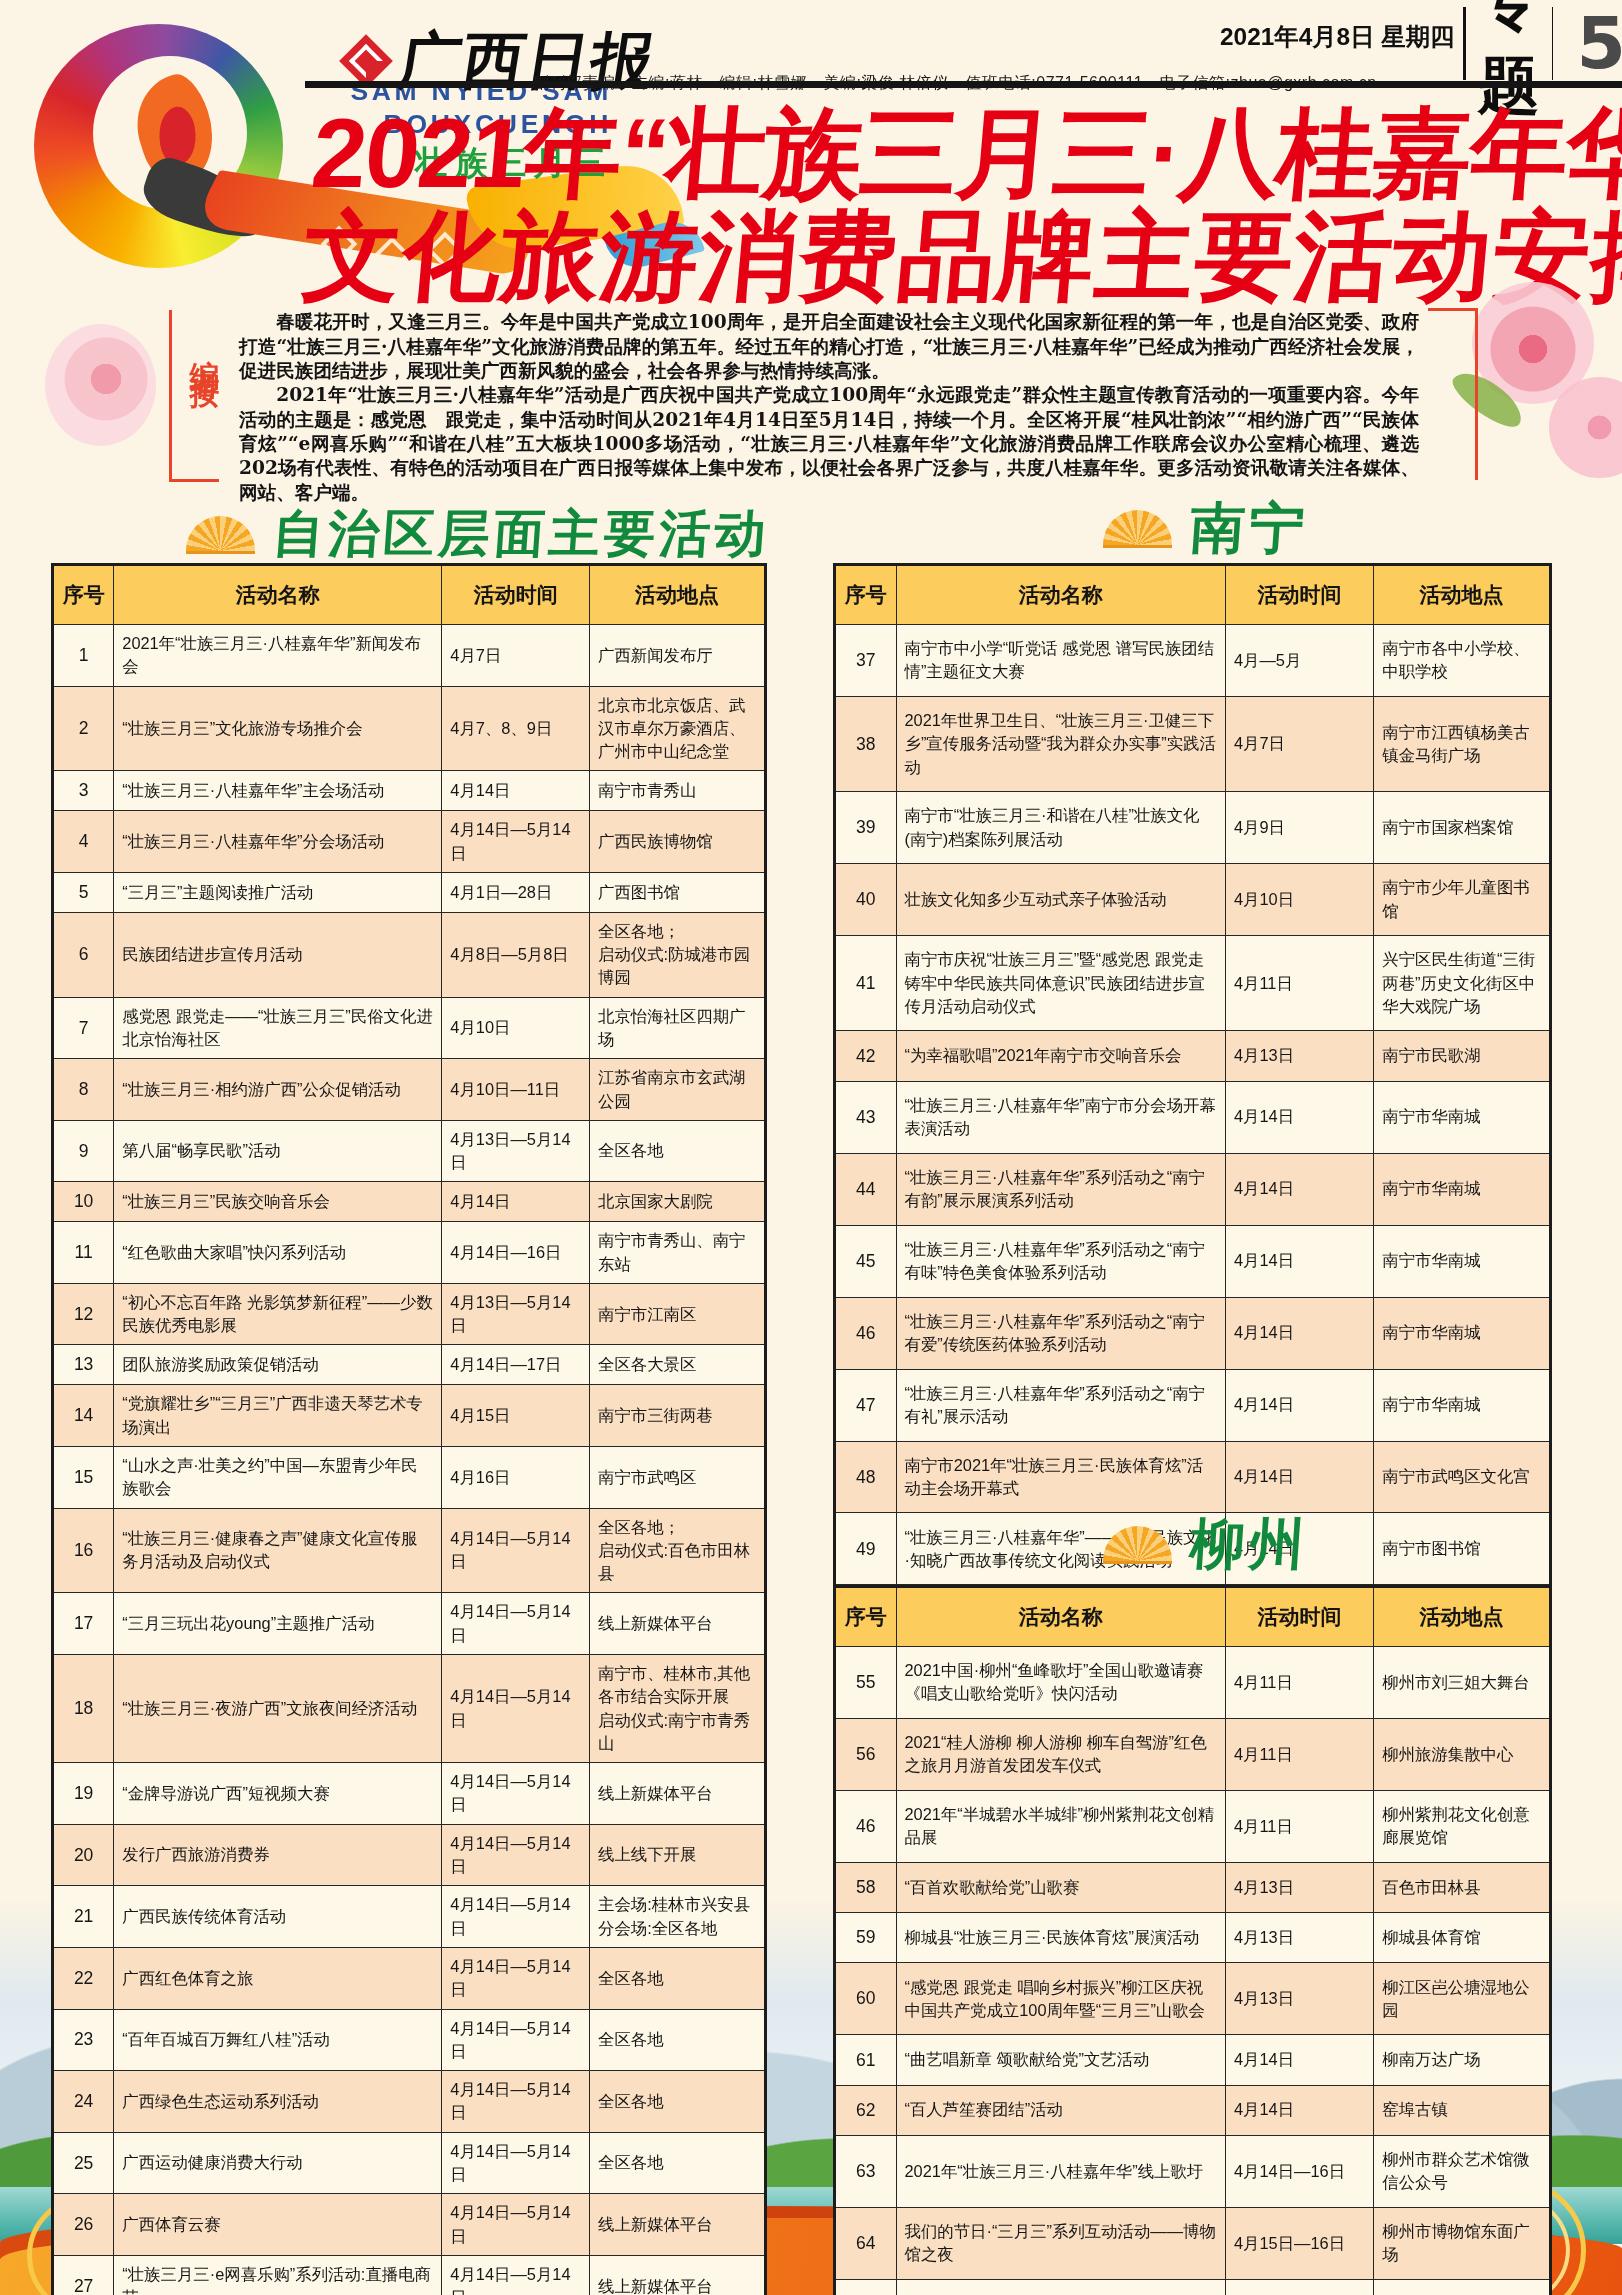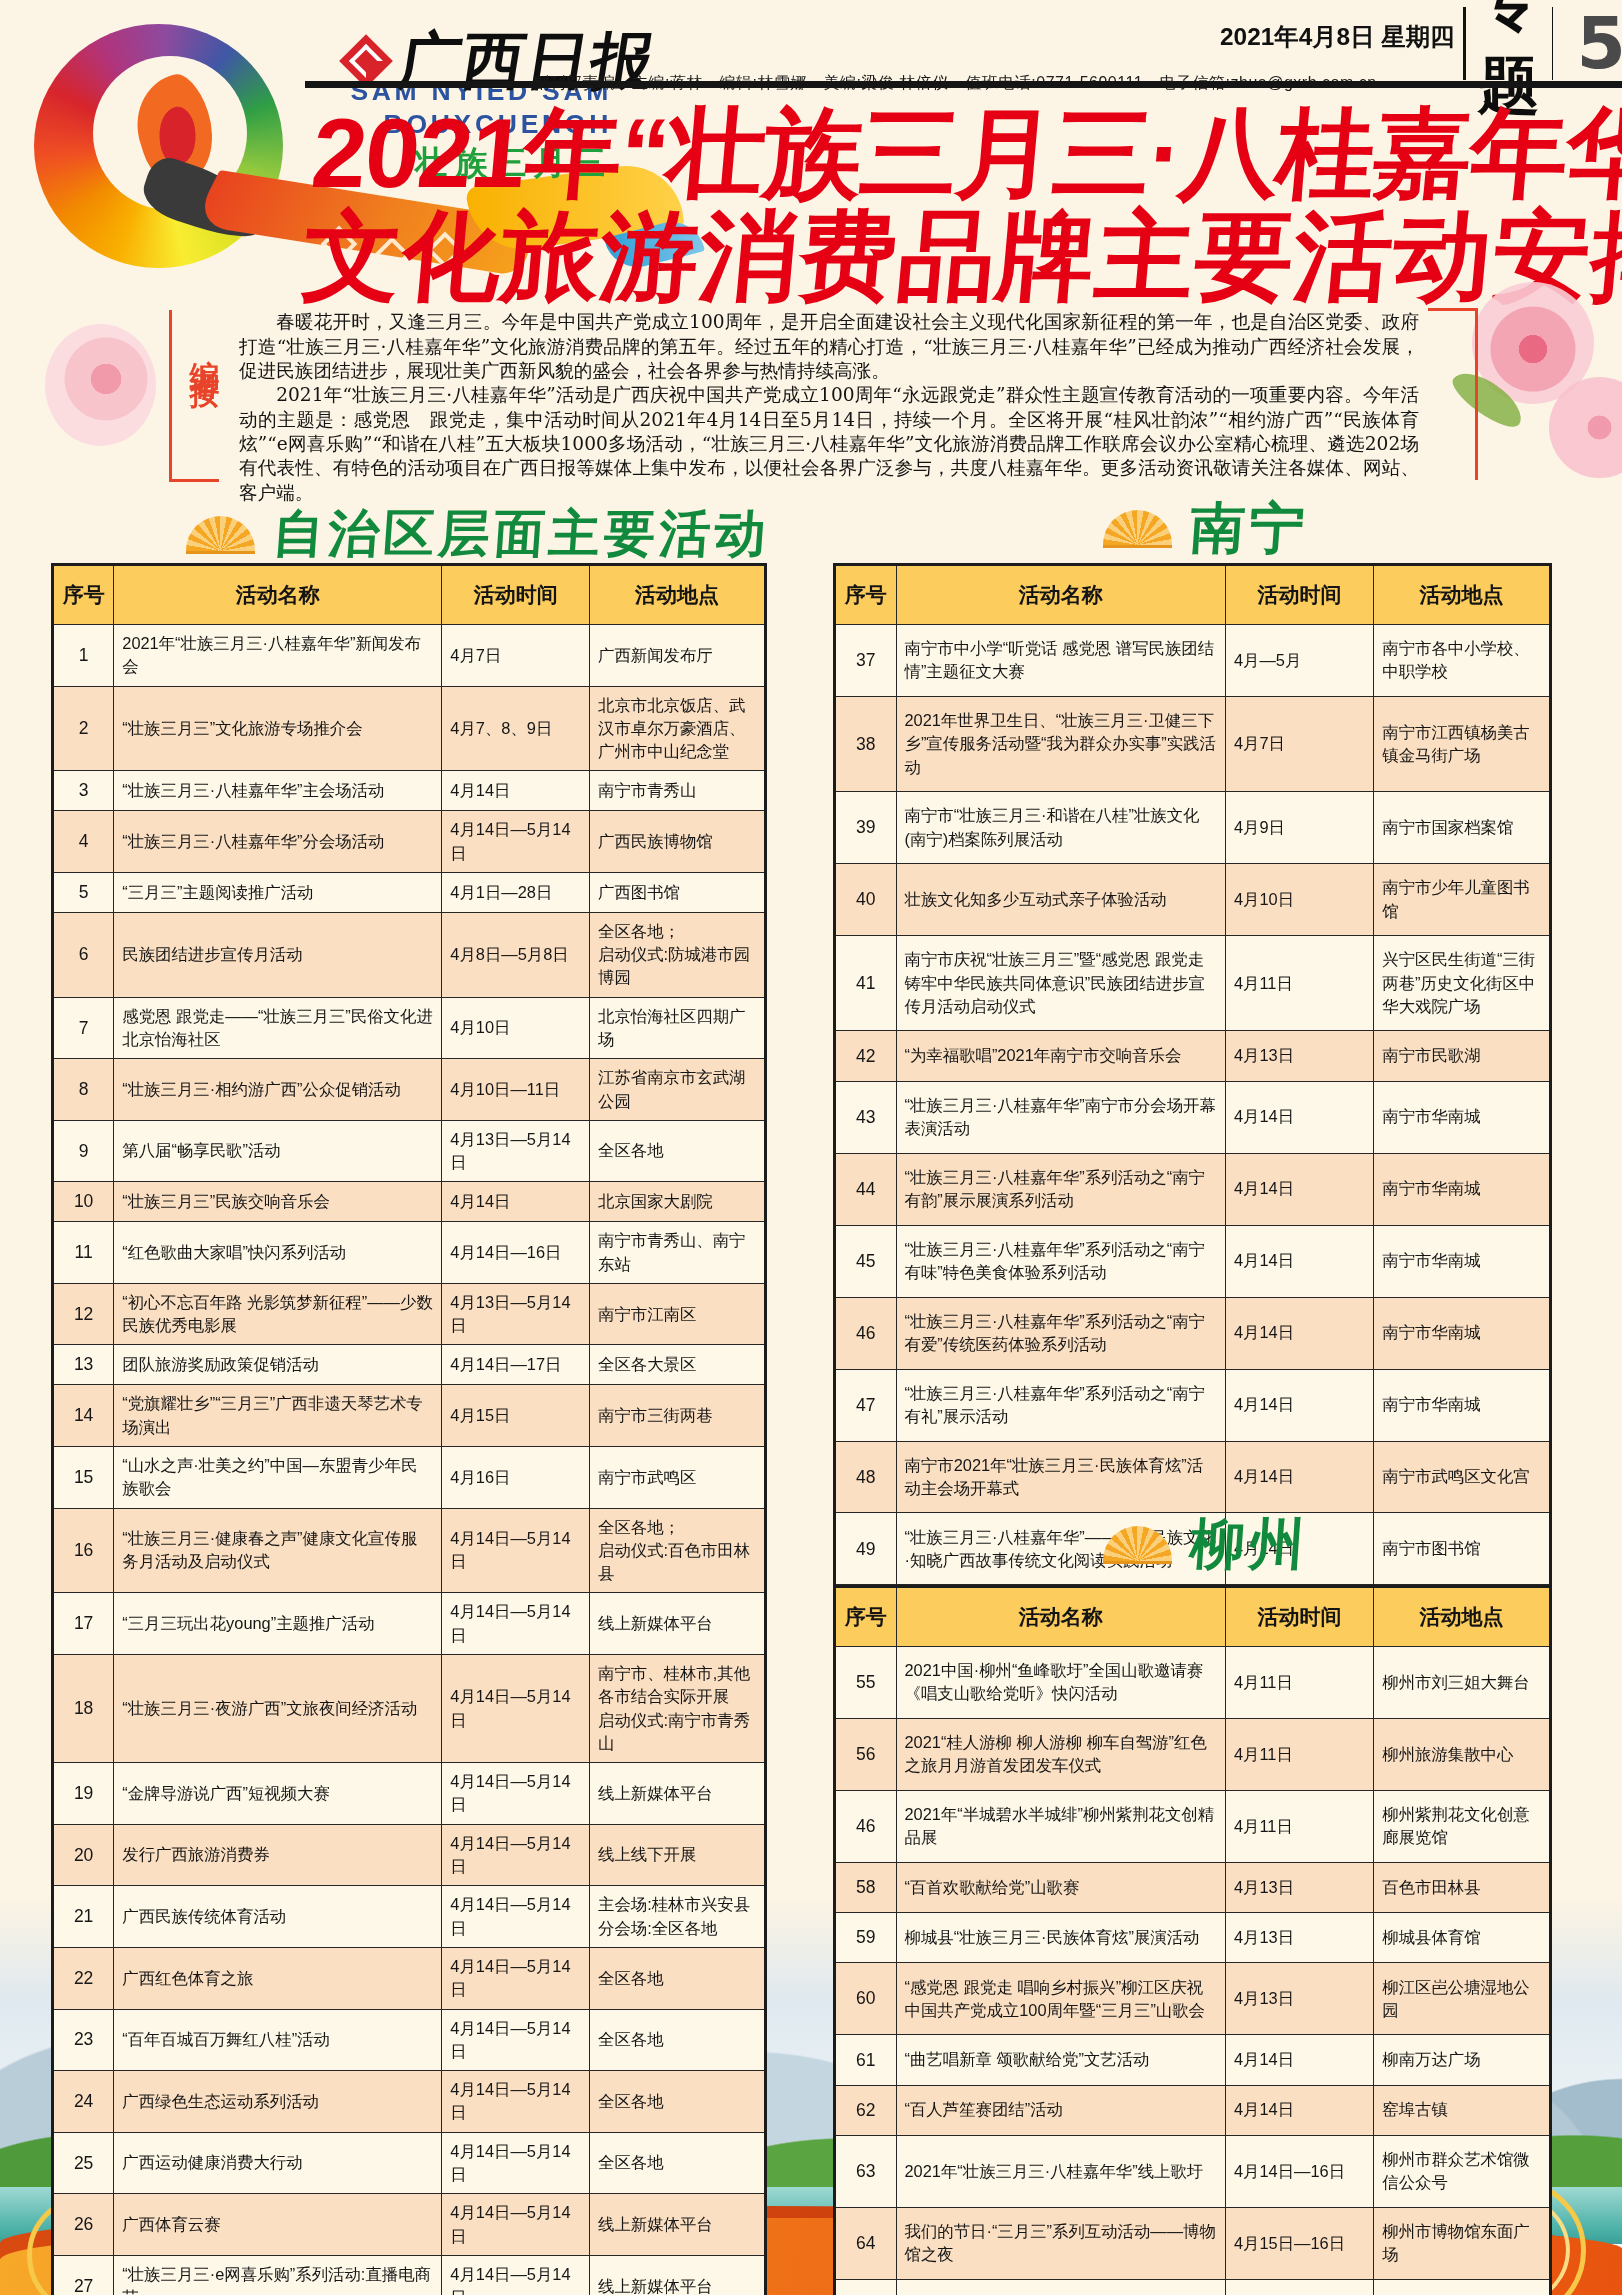--- a/index.html
+++ b/index.html
@@ -38,21 +38,21 @@
   
   .main-title { position:absolute; left:308px; top:102px; width:1310px; text-align:center; color:#e60013; font-weight:900; transform:skewX(-5deg); z-index:3; }
   .main-title .t1 { font-size:98px; line-height:1.05; letter-spacing:-1.6px; white-space:nowrap; }
   .main-title .t2 { font-size:98px; line-height:1.05; letter-spacing:1.1px; white-space:nowrap; }
 
   
   .editor { position:absolute; left:159px; top:303px; width:1464px; height:195px; z-index:3; }
   .bracket-left { position:absolute; left:9.5px; top:7.4px; width:47px; height:169px; border-left:3.7px solid #e8442a; border-bottom:3.7px solid #e8442a; }
   .bracket-right { position:absolute; left:1269px; top:5.3px; width:47px; height:169px; border-right:3.7px solid #e8442a; border-top:3.7px solid #e8442a; }
   .editor-label { position:absolute; left:24.4px; top:33px; writing-mode:vertical-rl; font-size:30px; font-weight:800; color:#e8442a; letter-spacing:8.5px; }
-  .editor-text { position:absolute; left:80px; top:7.4px; width:1180px; font-size:18.6px; line-height:1.31; color:#141414; text-align:justify; font-family:"DejaVu Serif", serif; }
+  .editor-text { position:absolute; left:80px; top:7.4px; width:1180px; font-size:18.6px; line-height:1.31; color:#141414; text-align:justify; font-family:"DejaVu Serif", serif;font-weight:bold; }
   .editor-text p { margin:0; text-indent:2em; }
   .flower { position:absolute; border-radius:50%; }
   .fl-a { left:-114px; top:21px; width:111px; height:122px; background:radial-gradient(circle at 55% 45%, #ef8aa0 0 15px, #f7bcc8 15.4px 41px, #fbd9e0 42px 100%); opacity:.85; }
   .fl-b { left:1313px; top:-21px; width:122px; height:122px; background:radial-gradient(circle at 50% 55%, #e85a78 0 14px, #f29cae 14.3px 42px, #f9cdd6 43px 100%); opacity:.9; }
   .fl-c { left:1390px; top:74px; width:101px; height:101px; background:radial-gradient(circle at 50% 50%, #f08aa4 0 11.7px, #f8c0cc 12.2px 100%); opacity:.85; }
   .leaf { position:absolute; left:1289px; top:80px; width:80px; height:32px; background:#7fae3f; border-radius:50% 50% 50% 50%/60% 60% 40% 40%; transform:rotate(35deg); opacity:.8; }
 
   
   .section-head { position:absolute; display:flex; align-items:center; gap:18px; z-index:3; }
   .gold-fan { width:69px; height:35px; border-radius:35px 35px 0 0;

